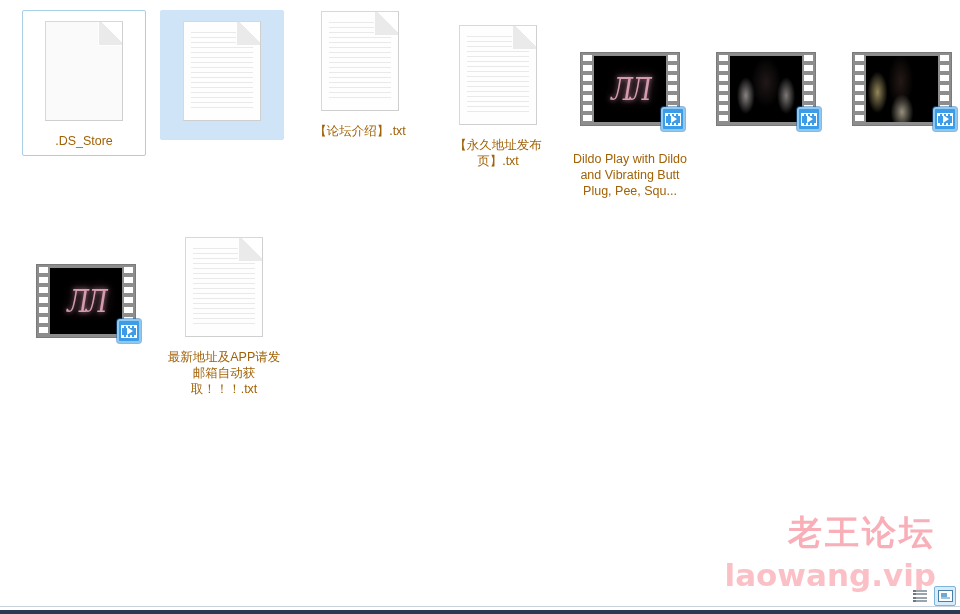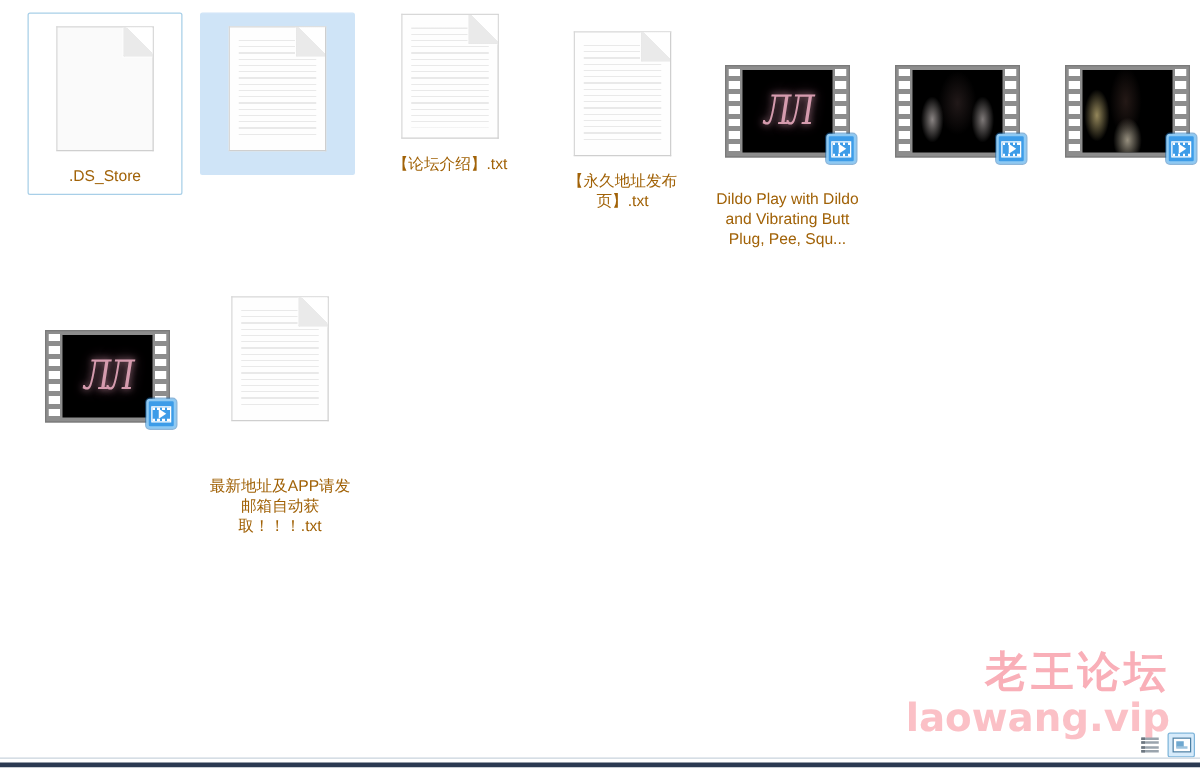--- a/index.html
+++ b/index.html
@@ -256,21 +256,21 @@
     letter-spacing: 3px;
     line-height: 1.05;
   }
   #watermark .wm-en {
     font-family: "DejaVu Sans", "Liberation Sans", sans-serif;
     font-size: 31px;
     font-weight: bold;
     color: #fbc0c6;
     letter-spacing: 0px;
     line-height: 1.1;
-    margin-top: 1px;
+    margin-top: 7px;
     text-align: center;
   }
 
   
   #view-toggles {
     position: absolute;
     right: 4px;
     bottom: 8px;
     display: flex;
     gap: 3px;
@@ -434,21 +434,21 @@
               <div class="mono">ЛЛ</div>
             </div>
             <div class="play-badge">
               <div class="frame">
                 <div class="tri"></div>
               </div>
             </div>
           </div>
         </div>
       </div>
-      <div class="file-item" style="left: 162px; top: 226px; gap: 32px;">
+      <div class="file-item" style="left: 162px; top: 226px;">
         <div class="icon-slot">
           <div class="txt-icon">
             <div class="lines"></div>
             <div class="mask-fold"></div>
             <div class="fold"></div>
           </div>
         </div>
         <div class="file-label">最新地址及APP请发邮箱自动获取！！！.txt</div>
       </div>
     </div>

